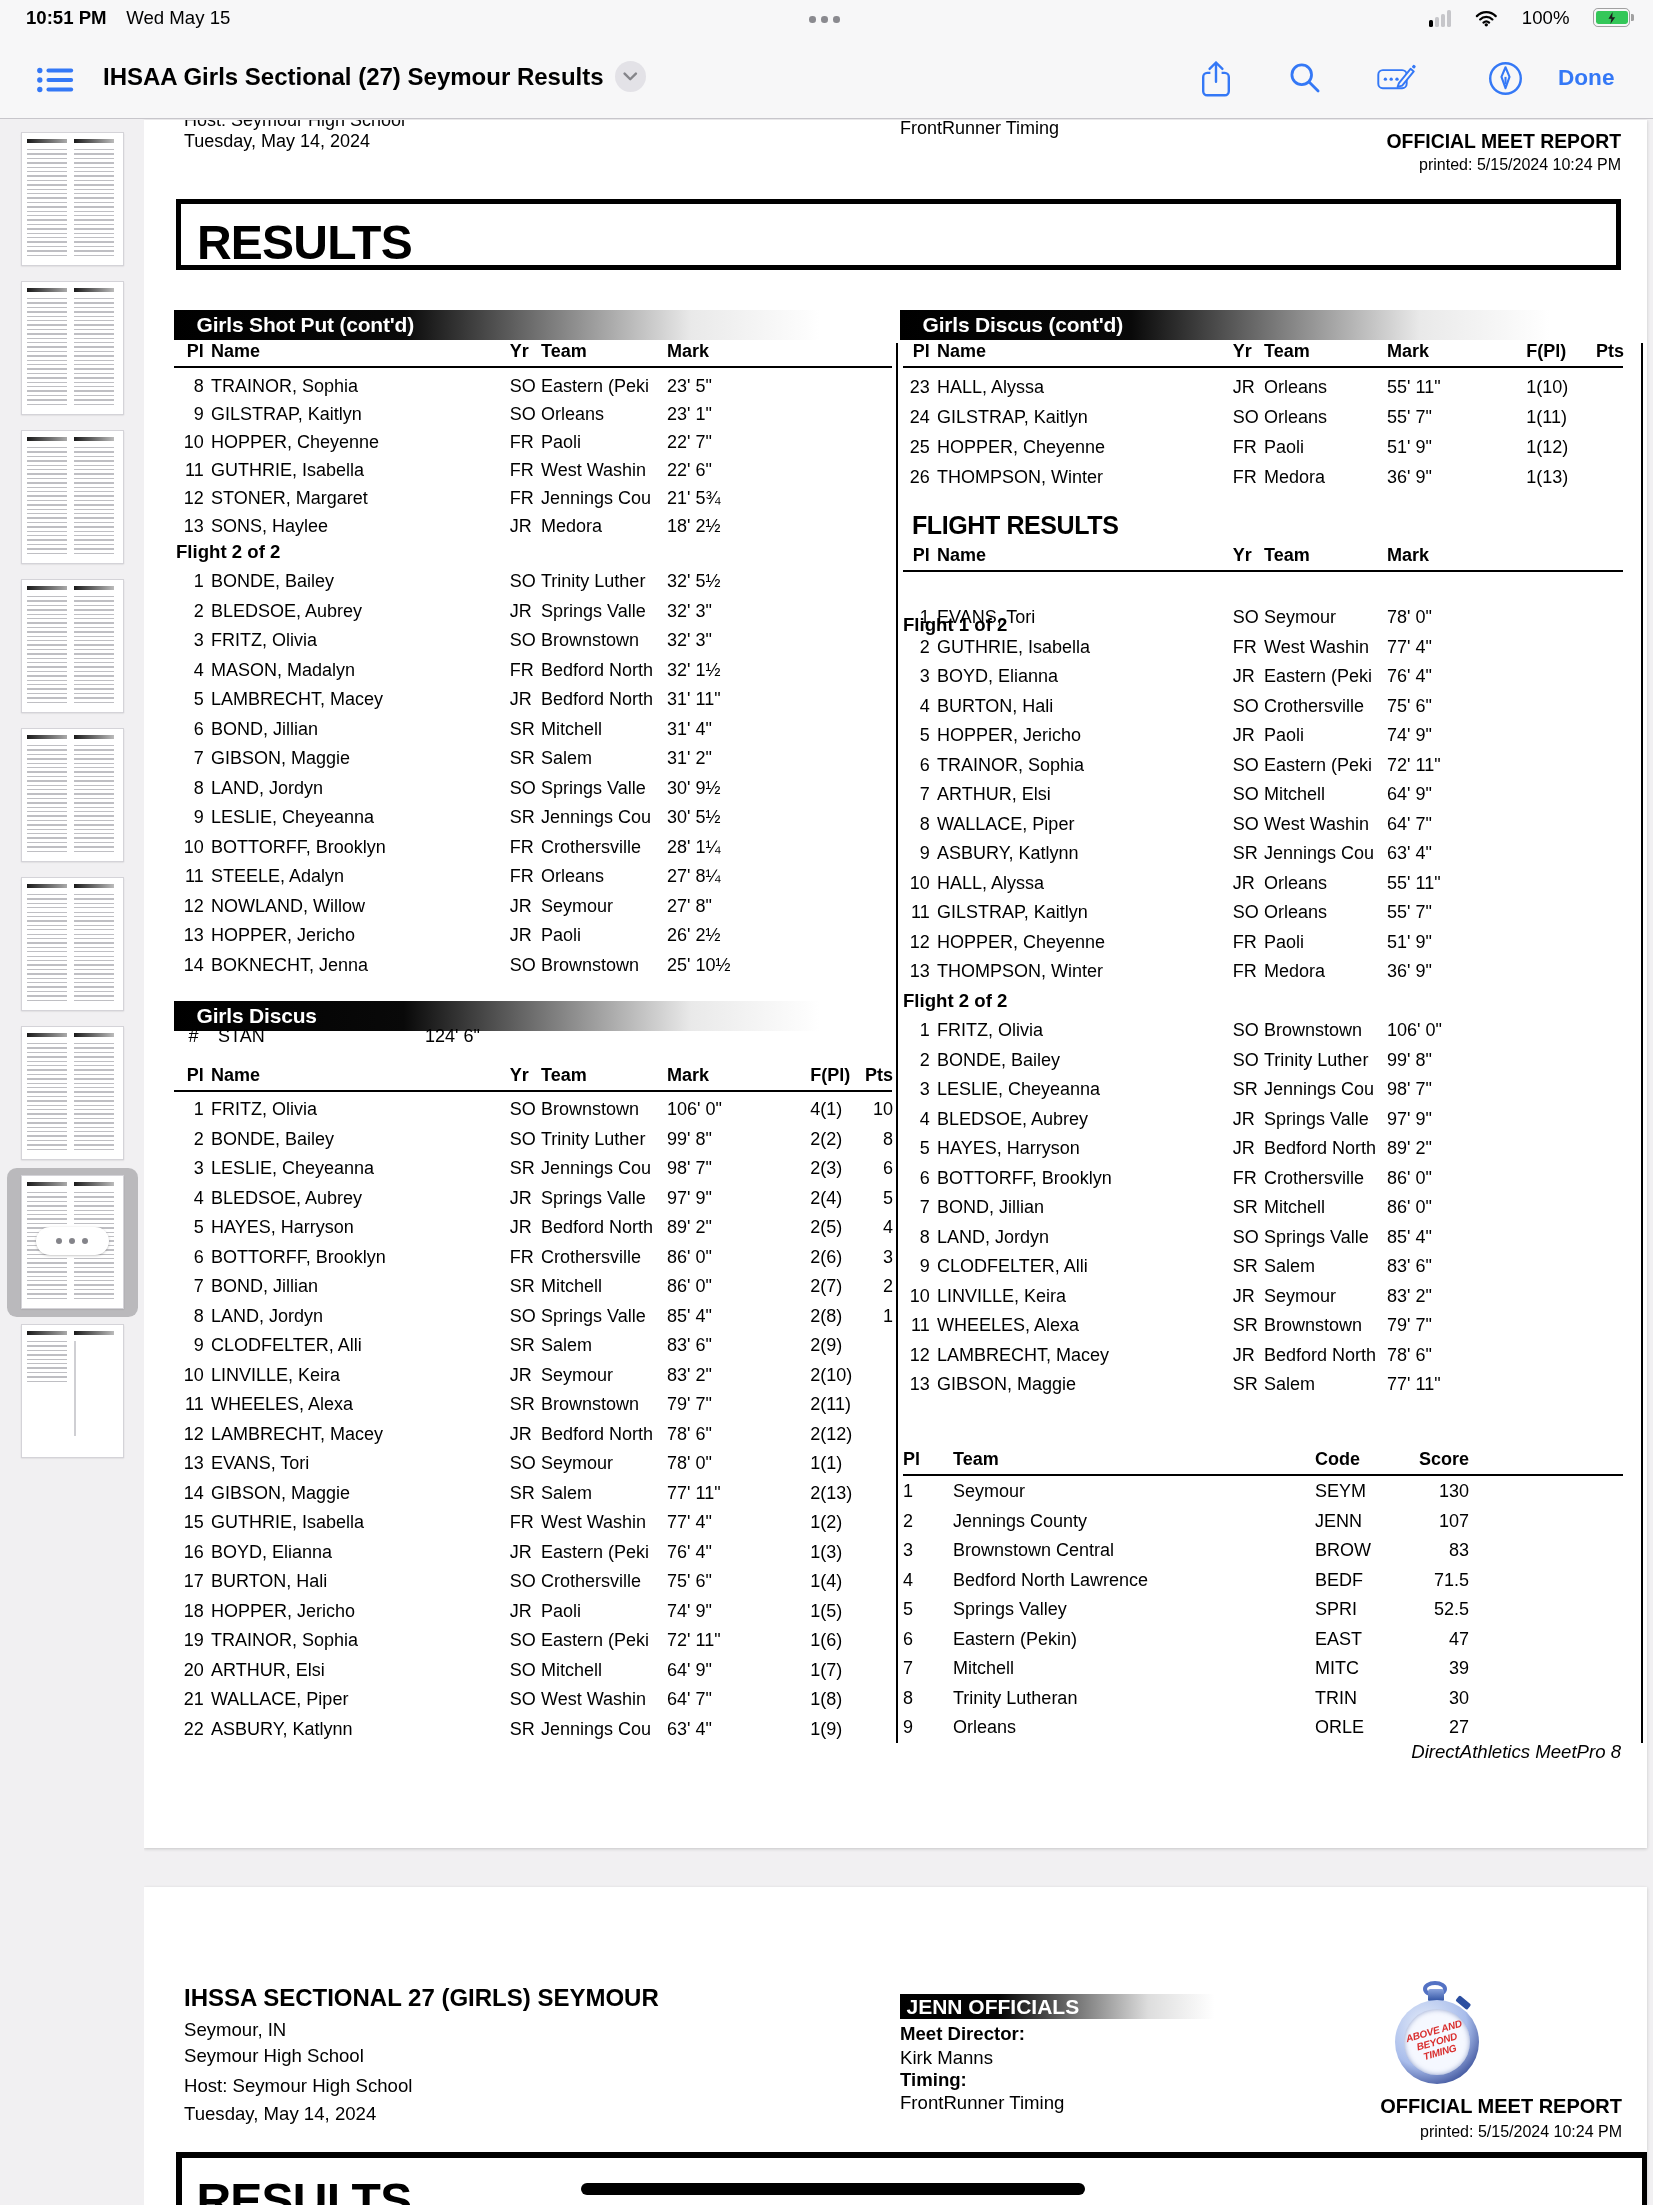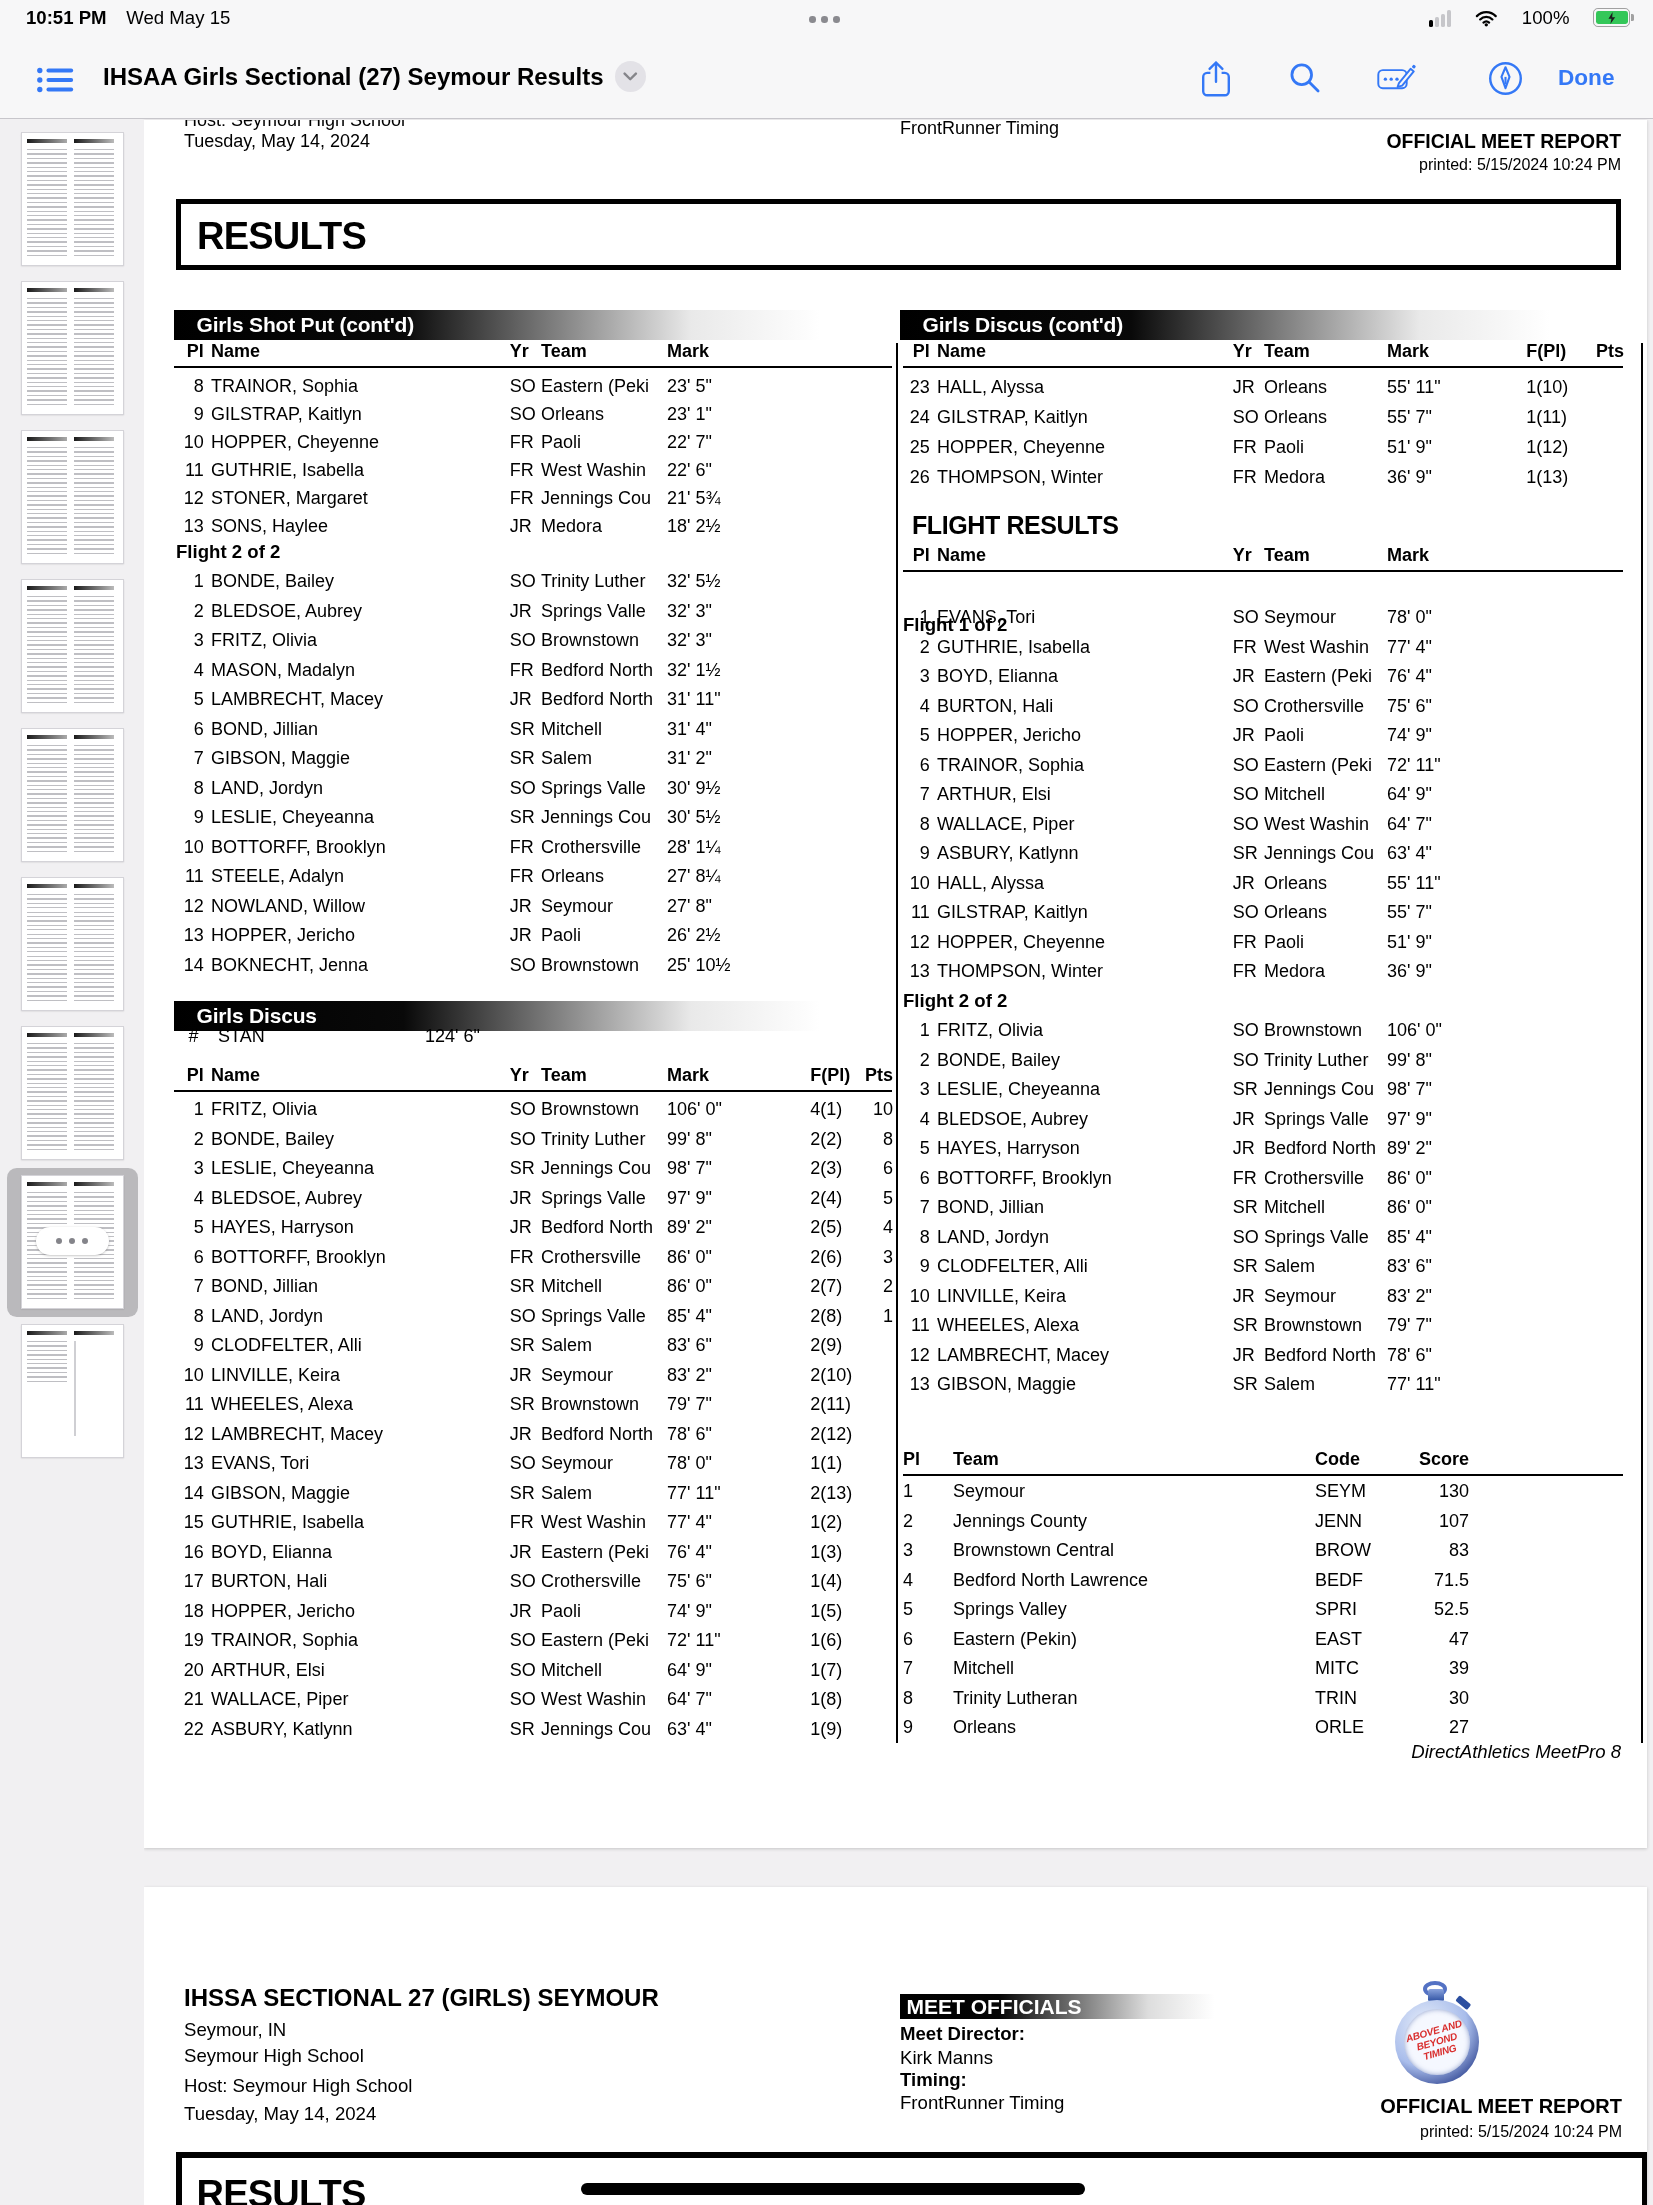--- a/index.html
+++ b/index.html
@@ -56,21 +56,21 @@
   #page2 { top:1887px; height:318px; }
   .abs { position:absolute; }
   .doc { color:#000; }
   .small { font-size:18px; }
   .tiny { font-size:16px; }
   .b { font-weight:700; }
   .right { text-align:right; }
   .it { font-style:italic; }
 
   .results-box { border:5.7px solid #000; }
-  .results-title { font-size:38px; font-weight:700; letter-spacing:-0.8px; }
+  .results-title { font-size:48px; font-weight:700; letter-spacing:-0.8px; }
 
   .gbar { background:linear-gradient(90deg,#000 0%,#090909 32%,#e9e9e9 72%,#fff 90%); color:#fff; font-weight:700; font-size:21px; line-height:30px; padding-left:22.6px; letter-spacing:-0.2px; white-space:nowrap; }
 
   .thead { display:grid; font-weight:700; font-size:18px; border-bottom:2.4px solid #000; padding-bottom:2.4px; height:27px; }
   .rows .trow { display:grid; font-size:18px; }
   .lg { grid-template-columns:37px 294px 36px 126px 136px 58px 32px; }
   .rg { grid-template-columns:34px 291px 36px 123px 132px 68px 37px; }
   .sg { grid-template-columns:21px 391px 89px 65px; }
   .c { white-space:nowrap; overflow:hidden; }
   .pl { text-align:right; padding-right:7.3px; }
@@ -1083,21 +1083,21 @@
     <div class="vline" style="left:1497px; top:223px; height:1400px;"></div>
   </div>
 
   <div class="page doc" id="page2">
     <div class="abs b" style="left:40px; top:97px; font-size:24px;">IHSSA SECTIONAL 27 (GIRLS) SEYMOUR</div>
     <div class="abs p2line" style="left:40px; top:132px;">Seymour, IN</div>
     <div class="abs p2line" style="left:40px; top:158px;">Seymour High School</div>
     <div class="abs p2line" style="left:40px; top:188px;">Host: Seymour High School</div>
     <div class="abs p2line" style="left:40px; top:216px;">Tuesday, May 14, 2024</div>
 
-    <div class="abs off-bar" style="left:756px; top:107px;">MEET OFFICIALS</div>
+    <div class="abs off-bar" style="left:756px; top:107px;">JENN OFFICIALS</div>
     <div class="abs p2line b" style="left:756px; top:136px;">Meet Director:</div>
     <div class="abs p2line" style="left:756px; top:160px;">Kirk Manns</div>
     <div class="abs p2line b" style="left:756px; top:182px;">Timing:</div>
     <div class="abs p2line" style="left:756px; top:205px;">FrontRunner Timing</div>
 
     <div class="abs logo" style="left:1250px; top:94px;">
       <div class="loop"></div>
         <div class="crown"></div>
         <div class="sbtn"></div>
       <div class="face">

